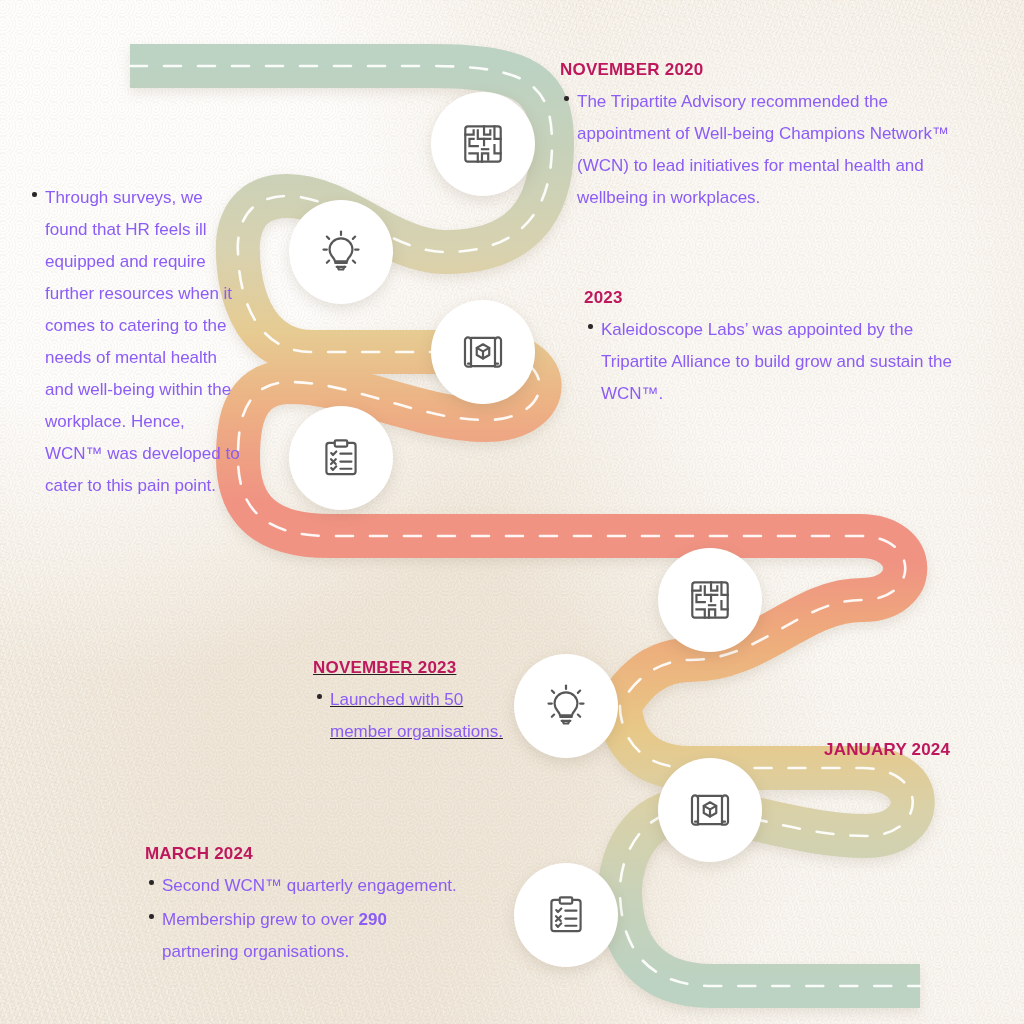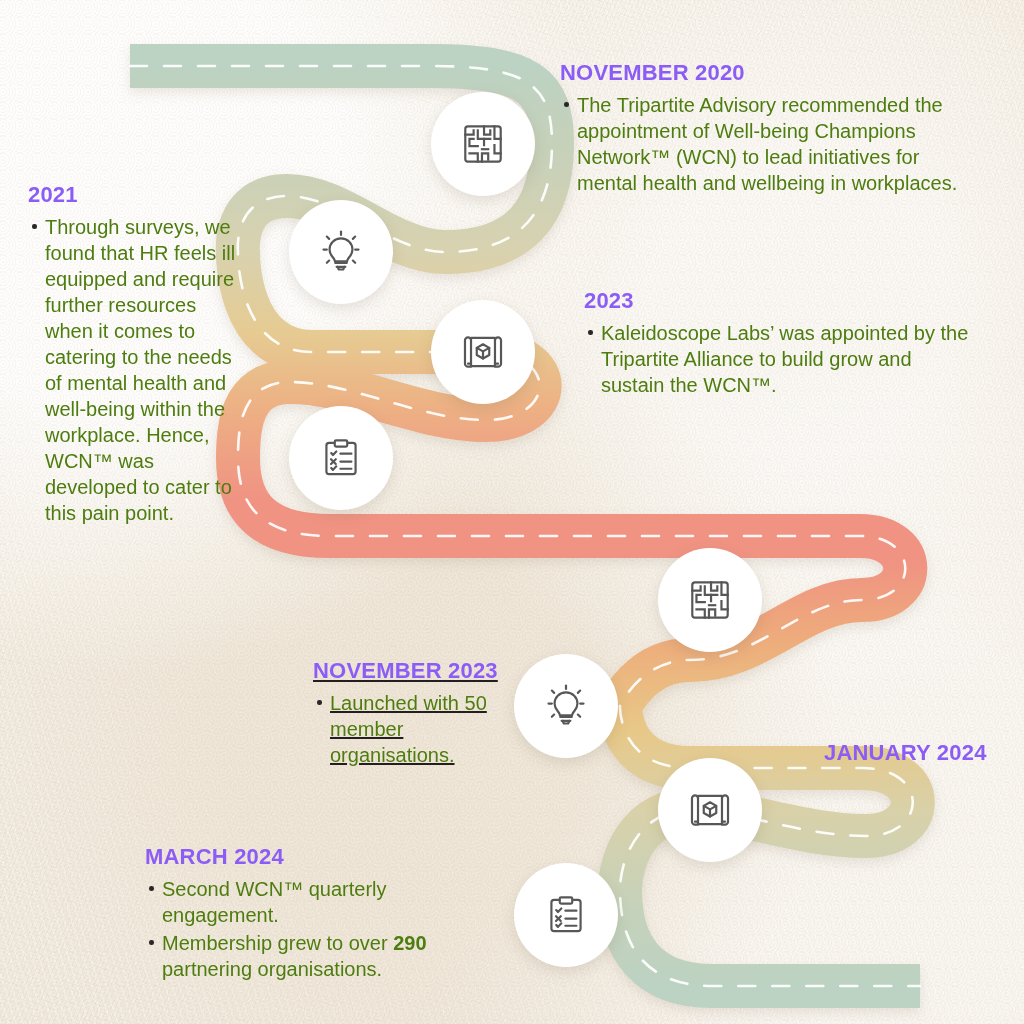--- a/index.html
+++ b/index.html
@@ -40,29 +40,29 @@
     width:104px;height:104px;border-radius:50%;
     background:#ffffff;
     box-shadow:0 5px 14px rgba(120,100,80,.17);
     display:flex;align-items:center;justify-content:center;
   }
   .node svg{width:50px;height:50px;display:block;}
   
   .block{position:absolute;z-index:5;color:#231f20;}
   .block h3{
     margin:0 0 6px 0;
-    font-size:22px;font-weight:bold;letter-spacing:.2px;
-    color:#8b5cf6;
+    font-size:17px;font-weight:bold;letter-spacing:.2px;
+    color:#be185d;
   }
   .block ul{margin:0;padding:0 0 0 17px;list-style:none;}
   .block li{
     position:relative;
-    font-size:20px;line-height:26px;
+    font-size:17px;line-height:32px;
     margin-bottom:2px;
-    color:#4d7c0f;
+    color:#8b5cf6;
   }
   .block li:before{
     content:"";position:absolute;left:-13px;top:10px;
     width:4.5px;height:4.5px;border-radius:50%;background:#2b2728;
   }
   .justify li{text-align:justify;}
   .justify li:last-child{text-align:left;}
   b{font-weight:bold;}
   
   #blk-nov2020{left:560px;top:60px;width:400px;}
@@ -286,21 +286,20 @@
 </div>
 
 <div class="block" id="blk-nov2020">
   <h3>NOVEMBER 2020</h3>
   <ul>
     <li>The Tripartite Advisory recommended the appointment of Well-being Champions Network™ (WCN) to lead initiatives for mental health and wellbeing in workplaces.</li>
   </ul>
 </div>
 
 <div class="block justify" id="blk-2021">
-  <h3>2021</h3>
   <ul>
     <li>Through surveys, we found that HR feels ill equipped and require further resources when it comes to catering to the needs of mental health and well-being within the workplace. Hence, WCN™ was developed to cater to this pain point.</li>
   </ul>
 </div>
 
 <div class="block" id="blk-2023">
   <h3>2023</h3>
   <ul>
     <li>Kaleidoscope Labs’ was appointed by the Tripartite Alliance to build grow and sustain the WCN™.</li>
   </ul>

